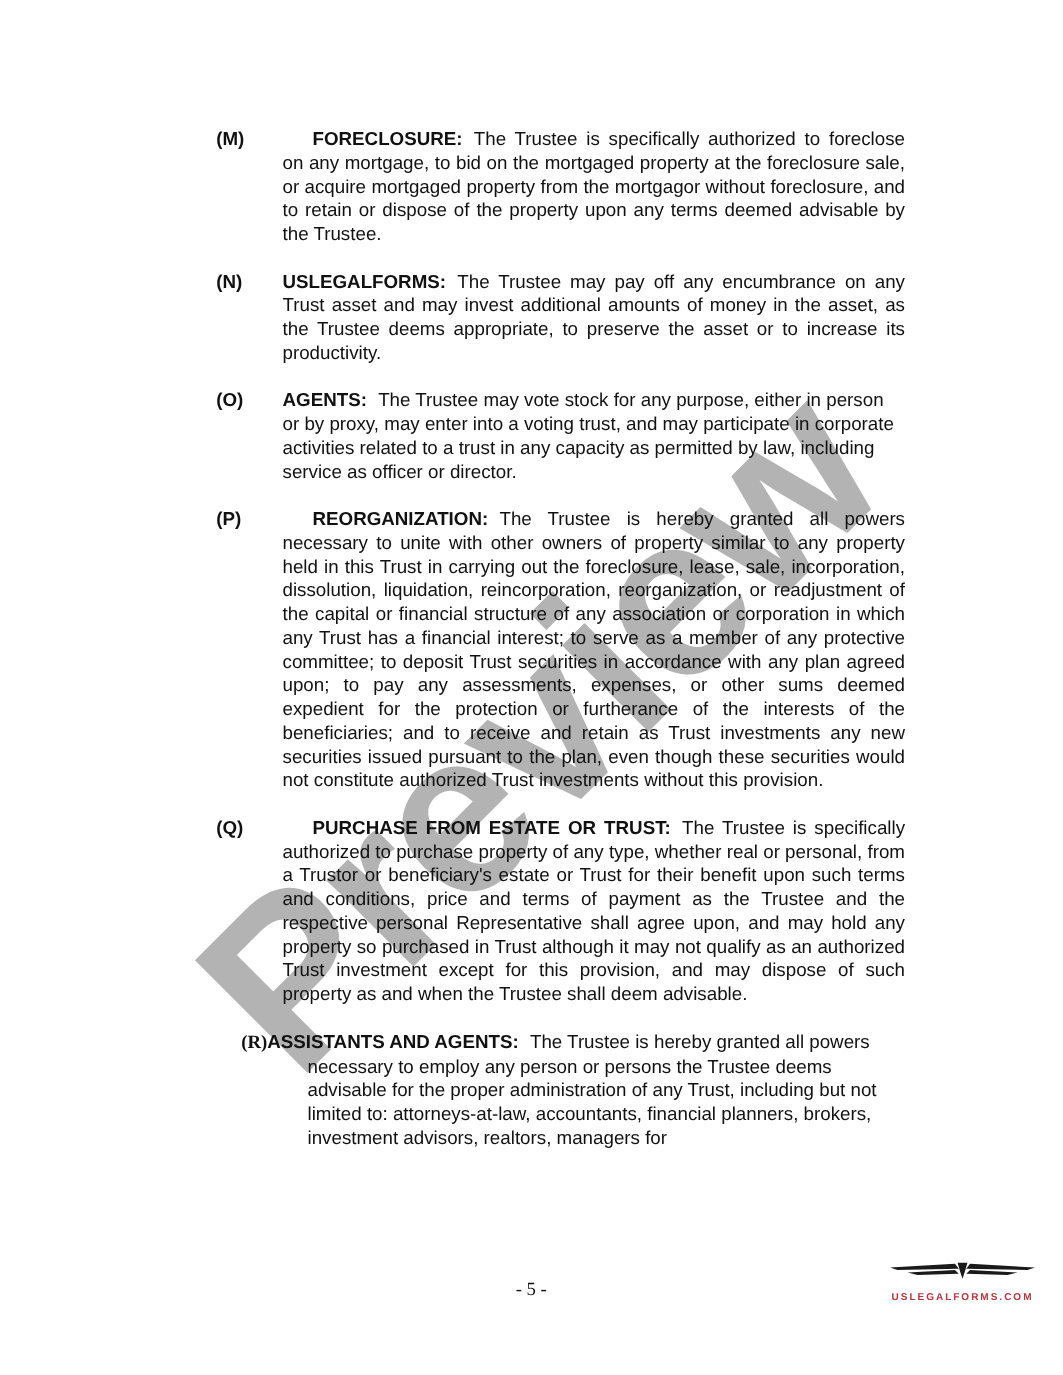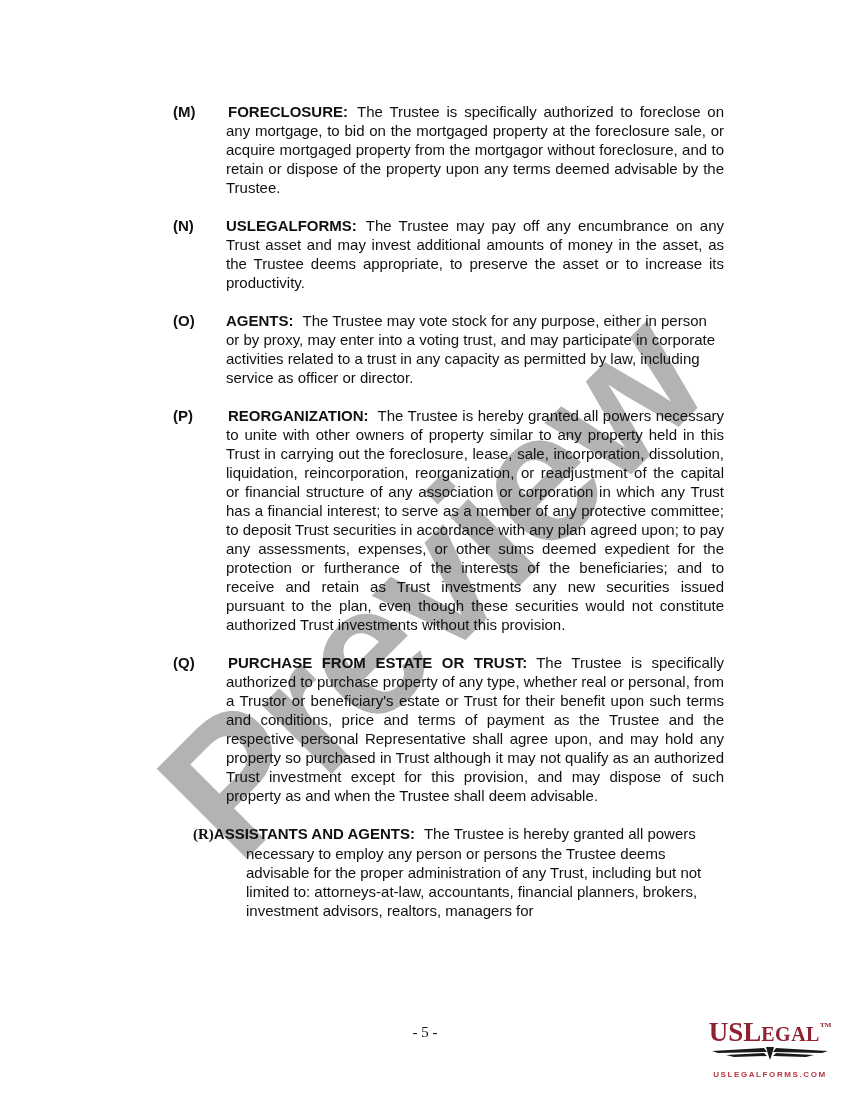--- a/index.html
+++ b/index.html
@@ -48,21 +48,21 @@
   .plabel {
     position: absolute;
     left: 0;
     top: 0;
     font-weight: bold;
   }
   .phead {
     font-weight: bold;
     margin-right: 9px;
   }
-  .para.head-indent .phead { margin-left: 2px; }
+  .para.head-indent .phead { margin-left: 24px; }
 
   
   .para.inline-label {
     text-indent: -53px;
     margin-bottom: 0;
     margin-left: 20px;
   }
   .para.inline-label .plabel-inline {
     font-family: "Liberation Serif", serif;
     font-weight: bold;
@@ -138,21 +138,20 @@
 
   <div class="para left inline-label">
     <span class="plabel-inline">(R)</span><span class="phead">ASSISTANTS AND AGENTS:</span><span>The Trustee is hereby granted all powers necessary to employ any person or persons the Trustee deems advisable for the proper administration of any Trust, including but not limited to:  attorneys-at-law, accountants, financial planners, brokers, investment advisors, realtors, managers for</span>
   </div>
 
 </div>
 
 <div class="footer-pagenum">- 5 -</div>
 
 <div class="logo">
-  <div class="logo-text"><span class="logo-big">US</span><span class="logo-big">L</span><span class="logo-small">EGAL</span><span class="logo-tm">TM</span></div>
   <svg class="logo-wings" width="116" height="13" viewBox="0 0 116 13">
     <polygon points="0,4 52,1 55,5 6,6" fill="#1a1a1a"></polygon>
     <polygon points="116,4 64,1 61,5 110,6" fill="#1a1a1a"></polygon>
     <polygon points="14,8 52,6 55,9 22,10" fill="#1a1a1a"></polygon>
     <polygon points="102,8 64,6 61,9 94,10" fill="#1a1a1a"></polygon>
     <polygon points="54,0 62,0 60,7 58,13 56,7" fill="#1a1a1a"></polygon>
   </svg>
   <div class="logo-site">USLEGALFORMS.COM</div>
 </div>
 

